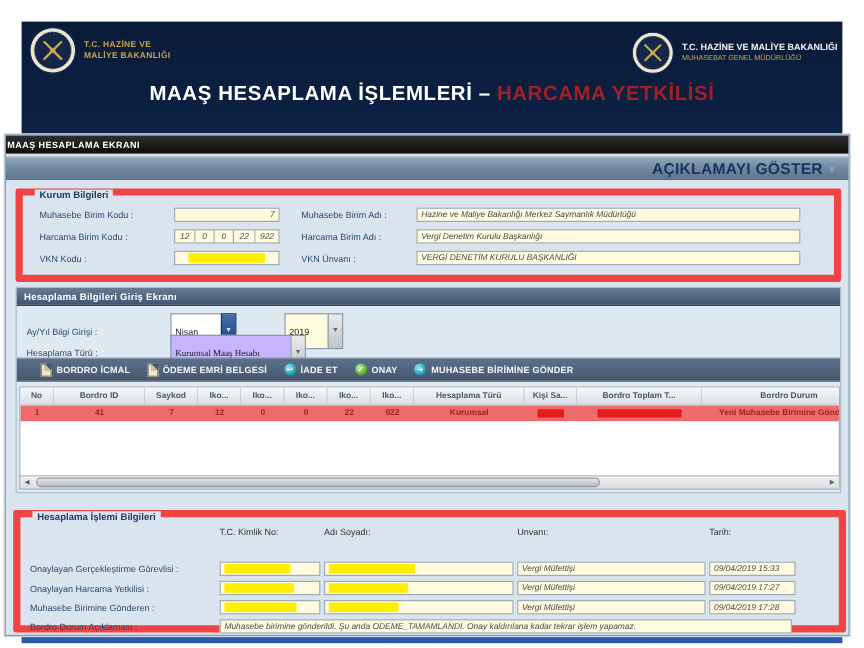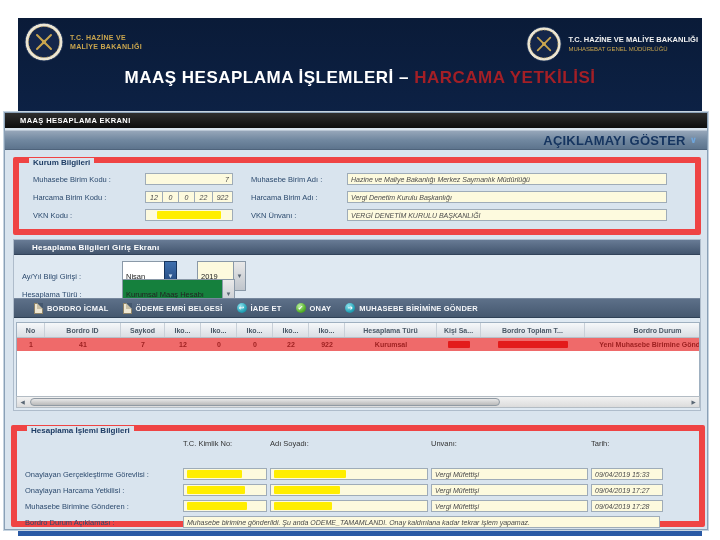--- a/index.html
+++ b/index.html
@@ -18,21 +18,21 @@
   .slide-title { position:absolute; left:0; top:50px; width:100%; text-align:center;
                  font-size:17px; font-weight:bold; color:#ffffff; letter-spacing:.5px; }
   .slide-title .accent { color:#a31f26; }
 
   
   .app { position:absolute; left:4px; top:112px; width:704px; height:418px;
          background:#d9e4ee; border:1px solid #8aa0b6; box-shadow:0 0 0 1px #c6d4e1; }
 
   .titlebar { position:absolute; left:0; top:0; width:100%; height:15px;
               background:linear-gradient(180deg,#2e2e2e,#0d0d0d); color:#fff;
-              font-size:7.5px; font-weight:bold; letter-spacing:.4px; line-height:15px; padding-left:15px; }
+              font-size:7.5px; font-weight:bold; letter-spacing:.4px; line-height:15px; padding-left:1px; }
   .subbar { position:absolute; left:0; top:17px; width:100%; height:20px;
             background:linear-gradient(180deg,#96a6b9 0%,#7188a0 50%,#5d748d 100%);
             border-top:1px solid #b9c6d4; border-bottom:1px solid #4e637b;
             display:flex; align-items:center; justify-content:flex-end; padding-right:10px; gap:4px; cursor:pointer; }
   .subbar .lbl { font-size:13px; font-weight:bold; color:#15345f; letter-spacing:.2px; }
   .subbar .chev { font-size:9px; font-weight:bold; color:#6fa6dd; }
 
   
   .fs { position:absolute; border:6px solid #ef4444; border-radius:2px; }
   .fs > .legend { position:absolute; top:-5px; left:10px; background:#d9e4ee; padding:0 4px;
@@ -51,23 +51,23 @@
   .krow { position:absolute; display:flex; align-items:center; }
   .codes { display:flex; }
   .codes .inp { border-left-width:0; }
   .codes .inp:first-child { border-left-width:1px; }
 
   
   .panel { position:absolute; left:8px; top:126px; width:688px; height:172px;
            background:#dfe9f2; border:1px solid #aebccb; }
   .sec-header { height:15px; background:linear-gradient(180deg,#687b95,#42556e);
                 border-bottom:1px solid #32435a; color:#fff; font-size:8px; font-weight:bold;
-                line-height:15px; padding-left:18px; letter-spacing:.2px; }
+                line-height:15px; padding-left:6px; letter-spacing:.2px; }
   .grow { position:absolute; display:flex; align-items:center; gap:20px; }
-  .selbox { display:flex; height:30px; }
+  .selbox { display:flex; height:30px;margin-left:20px; }
   .selbox .val { background:#fff; border:1px solid #8a99a8; border-right:0; font-size:7.5px;
                  color:#222; display:flex; align-items:center; padding:0 3px; }
   .selbox .btn { width:13px; background:linear-gradient(180deg,#3e6fae,#1d3f72); border:1px solid #16345e;
                  color:#cfe2f5; font-size:6px; display:flex; align-items:center; justify-content:center; cursor:pointer; }
   .selbox .btn.gray { background:linear-gradient(180deg,#e9e9e9,#bfc5cc); border:1px solid #8a99a8; color:#5a6774; }
 
   .toolbar { position:absolute; left:0; top:58px; width:100%; height:20px;
              background:linear-gradient(180deg,#5d7089 0%,#45586f 100%);
              border-top:1px solid #76879d; border-bottom:1px solid #2f4156;
              display:flex; align-items:center; gap:14px; padding-left:20px; }
@@ -214,21 +214,21 @@
       </span>
       <span class="selbox">
         <span class="val" style="width:36px; background:#fdfade;">2019</span>
         <span class="btn gray">▼</span>
       </span>
     </div>
 
     <div class="grow" style="left:8px; top:39px;">
       <span class="label" style="width:80px;">Hesaplama Türü :</span>
       <span class="selbox">
-        <span class="val" style="width:100px; background:#15803d;">Kurumsal Maaş Hesabı</span>
+        <span class="val" style="width:100px; background:#c4b5fd;font-family:Liberation Serif, serif;">Kurumsal Maaş Hesabı</span>
         <span class="btn gray">▼</span>
       </span>
     </div>
 
     <div class="toolbar">
       <span class="tbtn">
         <span class="icon-doc"></span>
         <span class="txt">BORDRO İCMAL</span>
       </span>
       <span class="tbtn">

